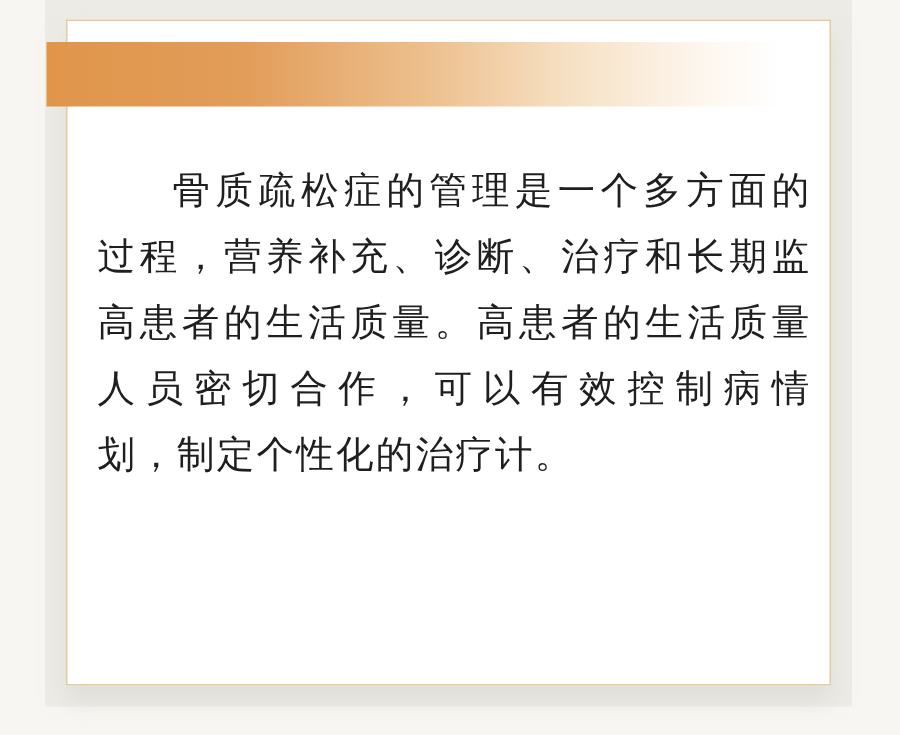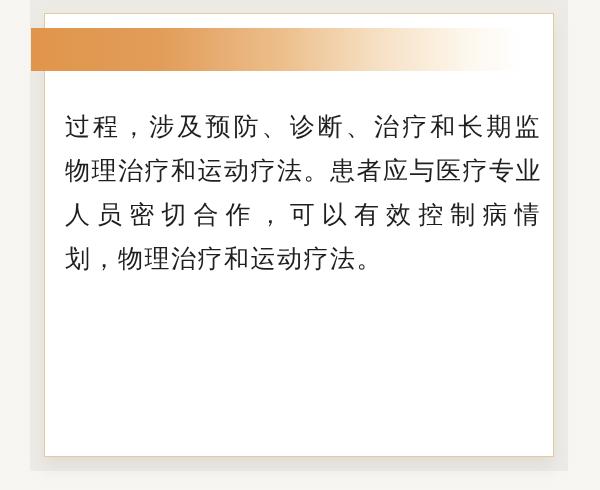--- a/index.html
+++ b/index.html
@@ -65,17 +65,18 @@
   }
 </style>
 </head>
 <body>
 
 <div class="card"></div>
 
 <div class="ribbon"></div>
 
 <div class="text-block">
-  <div class="line">过程，涉及预防、诊断、治疗和长期监</div>
-  <div class="line">物理治疗和运动疗法。患者应与医疗专业</div>
+  <div class="line first">骨质疏松症的管理是一个多方面的</div>
+  <div class="line">过程，营养补充、诊断、治疗和长期监</div>
+  <div class="line">高患者的生活质量。高患者的生活质量</div>
   <div class="line">人员密切合作，可以有效控制病情</div>
-  <div class="line last">划，物理治疗和运动疗法。</div>
+  <div class="line last">划，制定个性化的治疗计。</div>
 </div>
 
 </body></html>

